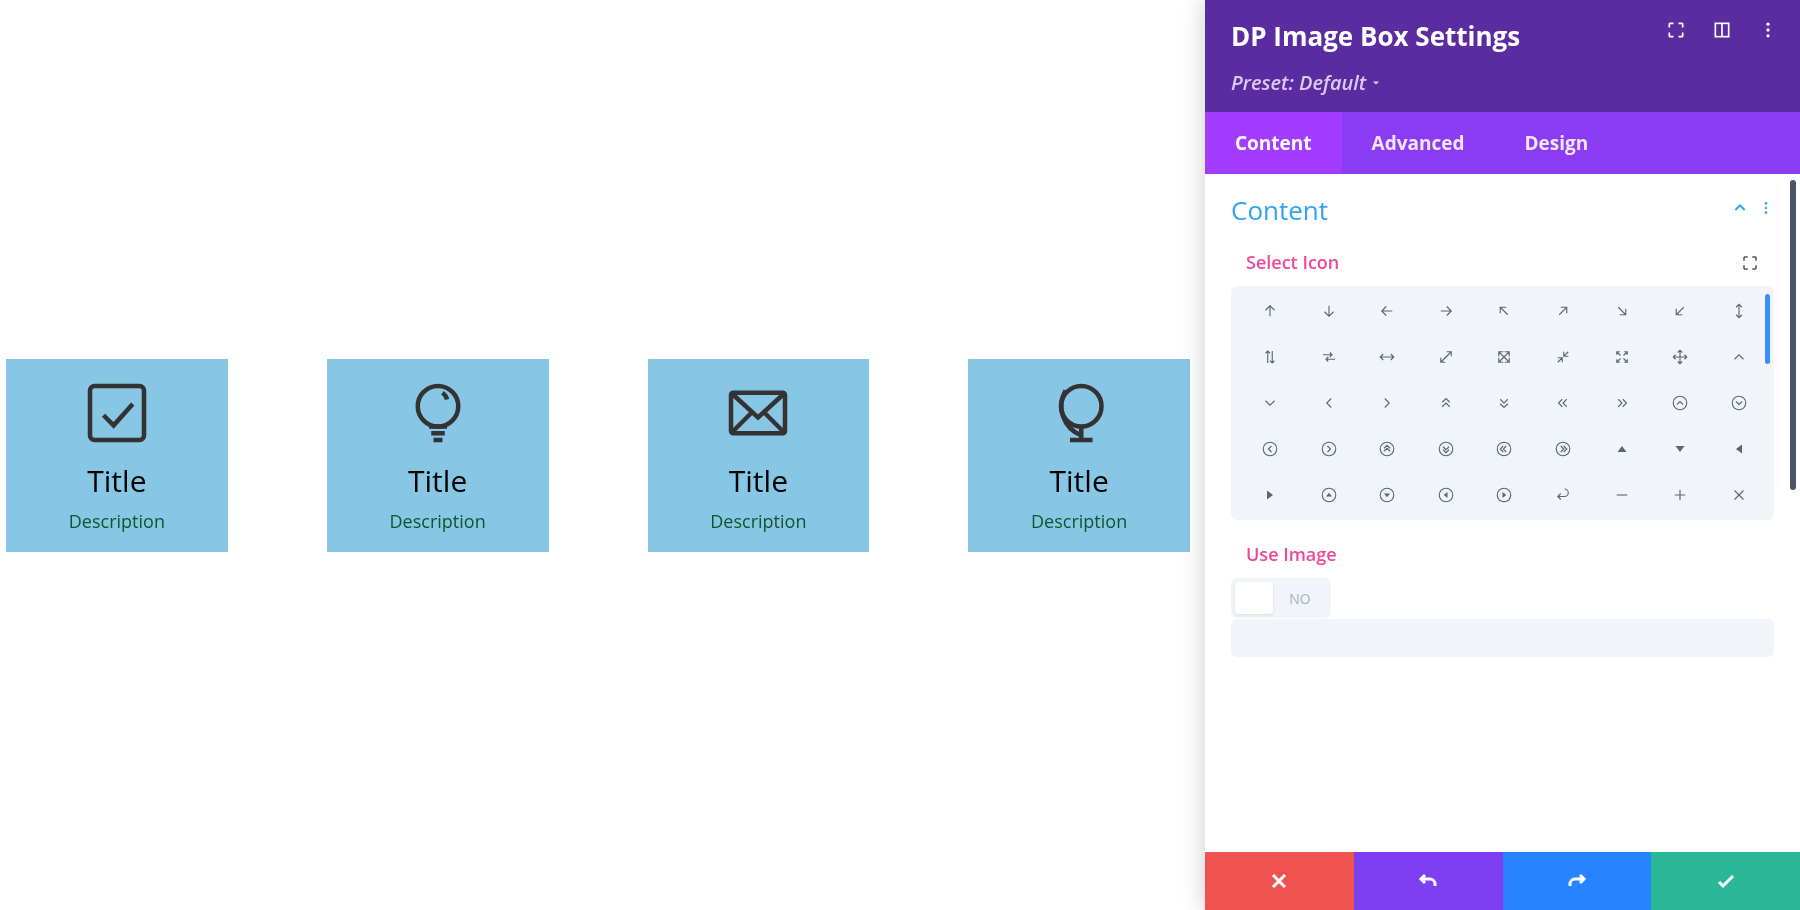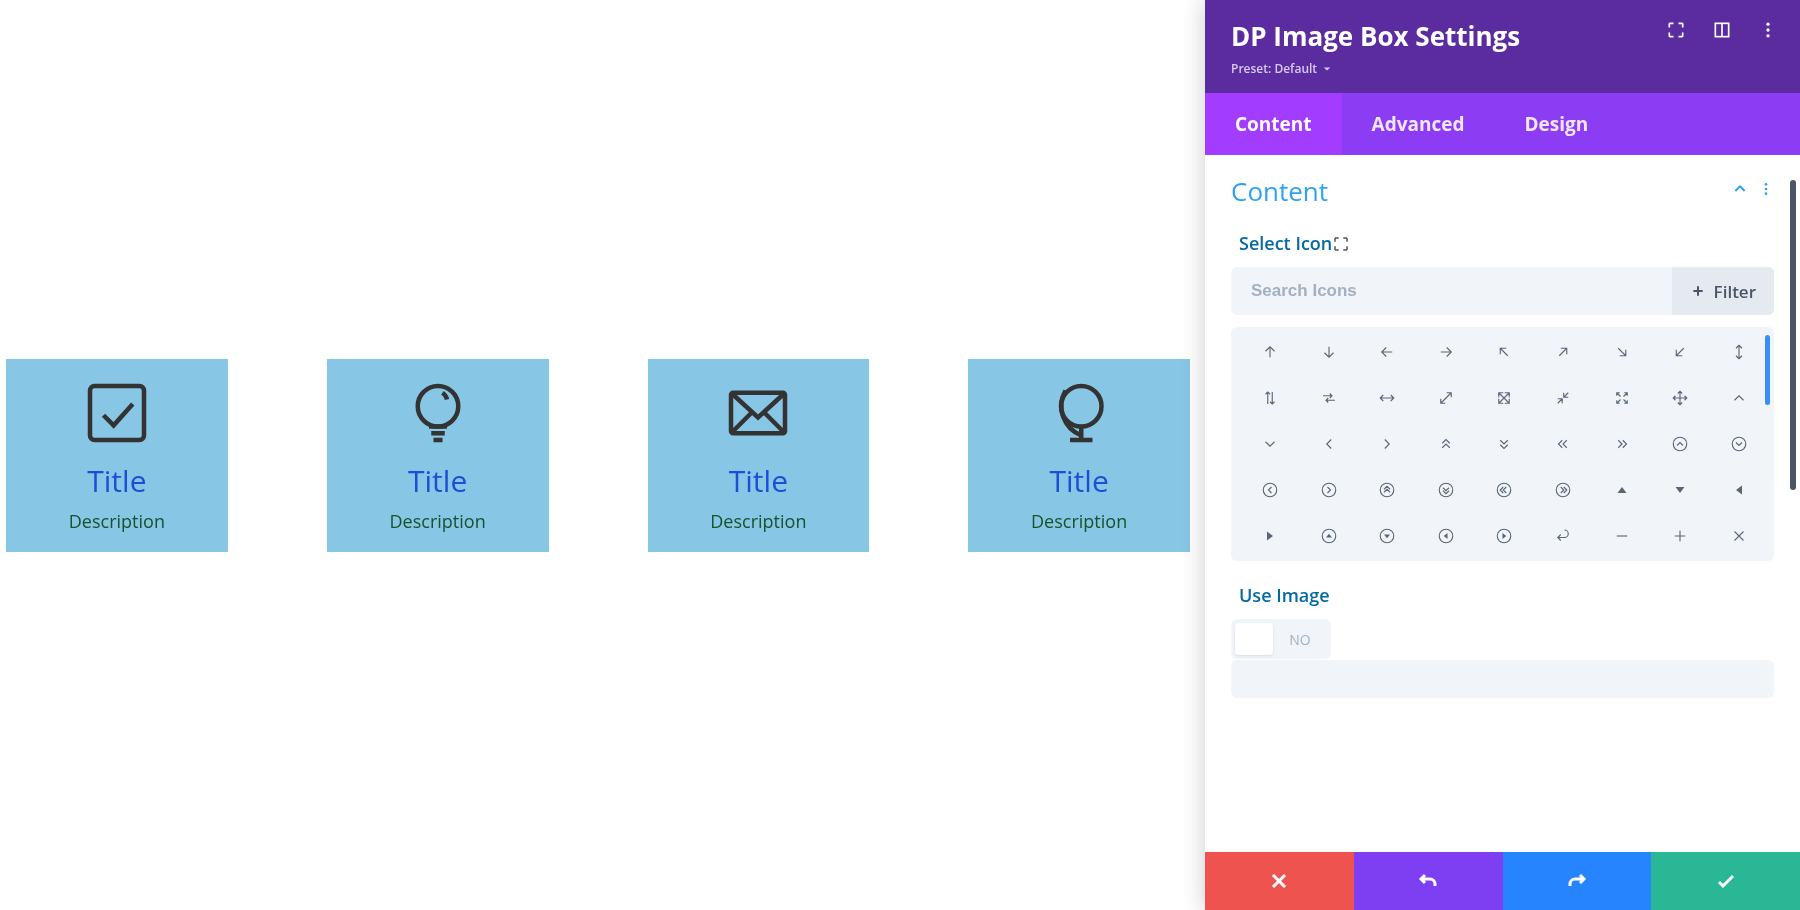--- a/index.html
+++ b/index.html
@@ -9,40 +9,40 @@
   .preview {
     position: absolute; left: 0; top: 0; right: 610px; bottom: 0;
     display: flex; align-items: center; gap: 99px; padding-left: 6px;
   }
   .card {
     width: 243px; height: 193px; background: #88c6e5;
     display: flex; flex-direction: column; align-items: center; justify-content: center;
     color: #333;
   }
   .card svg { width: 72px; height: 72px; stroke: #333; stroke-width: 4; fill: none; }
-  .card-title { font-size: 30px; font-weight: 400; margin-top: 6px; color: #1d4ed8; }
+  .card-title { font-size: 30px; font-weight: 400; margin-top: 6px; color: #000000; }
   .card-desc  { font-size: 18px; font-weight: 400; margin-top: 8px; color: #14532d; }
 
   
   .panel {
     position: absolute; right: 0; top: 0; width: 595px; bottom: 0;
     background: #fff; box-shadow: -4px 0 20px rgba(0,0,0,.15);
     display: flex; flex-direction: column;
   }
   .panel-scrollbar {
     position: absolute; right: 4px; top: 180px; width: 6px; height: 310px;
     background: #4a5568; border-radius: 3px;
   }
 
   .hdr {
     background: #5b2ca0; color: #fff; padding: 18px 26px 16px;
     position: relative;
   }
   .hdr-title { font-size: 26px; font-weight: 700; }
-  .hdr-preset { font-size: 12px; font-weight: 600; margin-top: 6px; color: #d9caf2; display: flex; align-items: center; gap: 6px; }
+  .hdr-preset { font-size: 20px; font-weight: 600; margin-top: 15px; color: #d9caf2; display: flex; align-items: center; gap: 6px; font-style: italic; }
   .hdr-preset svg { width: 8px; height: 8px; }
   .hdr-icons { position: absolute; right: 22px; top: 20px; display: flex; gap: 26px; align-items: center; }
   .hdr-icons .ico { width: 20px; height: 20px; color: #fff; cursor: pointer; }
   .hdr-icons svg { width: 20px; height: 20px; }
 
   .tabs {
     display: flex; background: #8e2de2; background: linear-gradient(90deg,#8e2de2 0%,#8e2de2 100%);
     background: #8c3cf2;
   }
   .tab {
@@ -58,22 +58,22 @@
 
   .sec-head {
     display: flex; align-items: center; justify-content: space-between;
     margin-bottom: 18px;
   }
   .sec-head h2 { color: #2ea3f2; font-size: 26px; font-weight: 400; }
   .sec-head-icons { display: flex; align-items: center; gap: 10px; color: #2ea3f2; }
   .sec-head-icons svg { width: 16px; height: 16px; cursor: pointer; }
 
   .field-label {
-    font-size: 18px; font-weight: 600; color: #0369a1; margin: 22px 8px 12px;
-    display: flex; justify-content: flex-start; align-items: center;
+    font-size: 18px; font-weight: 600; color: #ec4899; margin: 22px 15px 12px;
+    display: flex; justify-content: space-between; align-items: center;
   }
   .field-label .hover-ico { width: 18px; height: 18px; color: #555; cursor: pointer; }
 
   .search-row {
     display: flex; background: #f1f5f9; border-radius: 6px; overflow: hidden;
   }
   .search-row input {
     flex: 1; border: none; background: transparent; padding: 14px 20px;
     font-size: 17px; font-weight: 600; color: #333; outline: none;
   }
@@ -245,29 +245,20 @@
 
     <div class="field-label">
       <span>Select Icon</span>
       <span class="hover-ico">
         <svg viewBox="0 0 24 24" fill="none" stroke="currentColor" stroke-width="2">
             <path d="M4 4h5M4 4v5M20 4h-5M20 4v5M4 20h5M4 20v-5M20 20h-5M20 20v-5"></path>
           </svg>
       </span>
     </div>
 
-    <div class="search-row">
-      <input type="text" placeholder="Search Icons" style="">
-      <div class="filter-btn">
-        <svg viewBox="0 0 24 24" width="16" height="16" fill="none" stroke="currentColor" stroke-width="3">
-            <path d="M12 5v14M5 12h14"></path>
-          </svg>
-        <span>Filter</span>
-      </div>
-    </div>
 
     <div class="icon-grid">
       <div class="grid-scrollbar"></div>
       <div class="icon-grid-inner">
 
         <div class="pick">
             <svg viewBox="0 0 24 24">
               <path d="M12 19V5M6 11l6-6 6 6"></path>
             </svg>
           </div>

